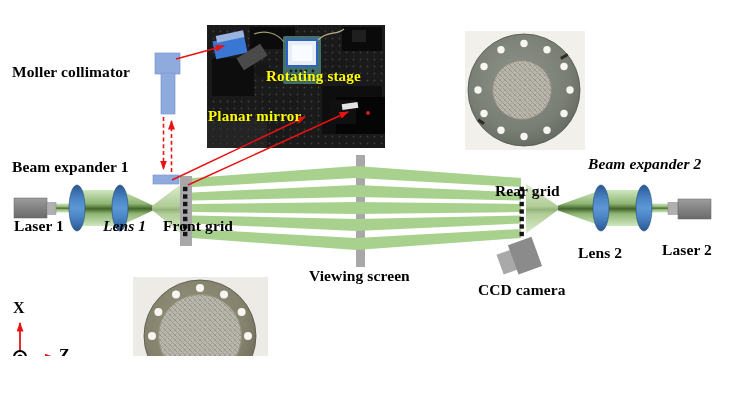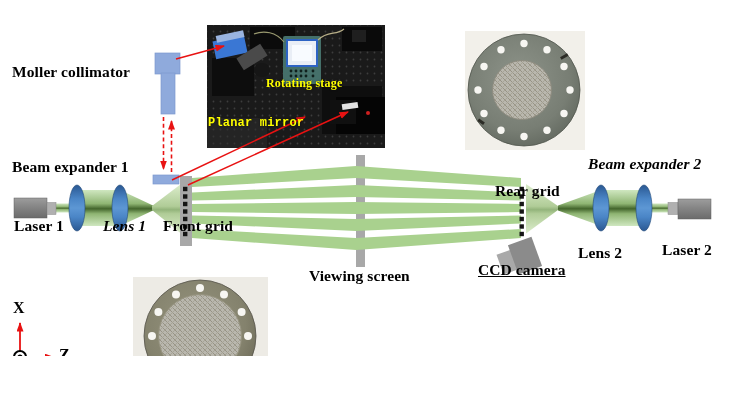--- a/index.html
+++ b/index.html
@@ -2,22 +2,22 @@
 <html><head>
 <meta charset="utf-8">
 <style>
   html,body{margin:0;padding:0;background:#ffffff;}
   #stage{position:relative;width:753px;height:356px;background:#ffffff;overflow:hidden;
          font-family:"Liberation Serif","DejaVu Serif",serif;}
   #diagram-svg{position:absolute;left:0;top:0;}
   .lbl{position:absolute;font-weight:bold;font-size:15.5px;color:#000;white-space:nowrap;
        line-height:1.05;letter-spacing:0.1px;}
   .lbl.axis{font-size:16px;}
-  .lbl.photo-lbl{color:#ffff00;font-size:12px;letter-spacing:0.2px;
-       text-shadow:0 0 2px rgba(0,0,0,0.6);margin-top:8px;}
+  .lbl.photo-lbl{color:#ffff00;font-size:15px;letter-spacing:0.2px;
+       text-shadow:0 0 2px rgba(0,0,0,0.6);}
 </style>
 </head>
 <body>
 
 <div id="stage">
 
   <svg id="diagram-svg" width="753" height="400" viewBox="0 0 753 400">
     <defs>
       <linearGradient id="beamGrad" x1="0" y1="0" x2="0" y2="1">
         <stop offset="0%" stop-color="#cfe7c0"></stop>
@@ -246,19 +246,19 @@
   <div class="lbl" style="left:12px;top:64px;">Moller collimator</div>
   <div class="lbl" style="left:12px;top:159px;">Beam expander 1</div>
   <div class="lbl" style="left:14px;top:218px;">Laser 1</div>
   <div class="lbl" style="left:103px;top:218px;font-style:italic;">Lens 1</div>
   <div class="lbl" style="left:163px;top:218px;text-align:center;">Front grid</div>
   <div class="lbl" style="left:309px;top:268px;">Viewing screen</div>
   <div class="lbl" style="left:495px;top:151px;margin-top:32px;">Rear grid</div>
   <div class="lbl" style="left:588px;top:156px;font-style:italic;">Beam expander 2</div>
   <div class="lbl" style="left:578px;top:245px;">Lens 2</div>
   <div class="lbl" style="left:662px;top:242px;">Laser 2</div>
-  <div class="lbl" style="left:478px;top:262px;text-decoration:underline;">CCD camera</div>
+  <div class="lbl" style="left:478px;top:282px;">CCD camera</div>
   <div class="lbl axis" style="left:13px;top:300px;">X</div>
   <div class="lbl axis" style="left:59px;top:347px;">Z</div>
   <div class="lbl photo-lbl" style="left:266px;top:69px;">Rotating stage</div>
-  <div class="lbl photo-lbl" style="left:208px;top:109px;font-family:Liberation Mono, monospace;">Planar mirror</div>
+  <div class="lbl photo-lbl" style="left:208px;top:109px;">Planar mirror</div>
 
 </div>
 
 </body></html>

